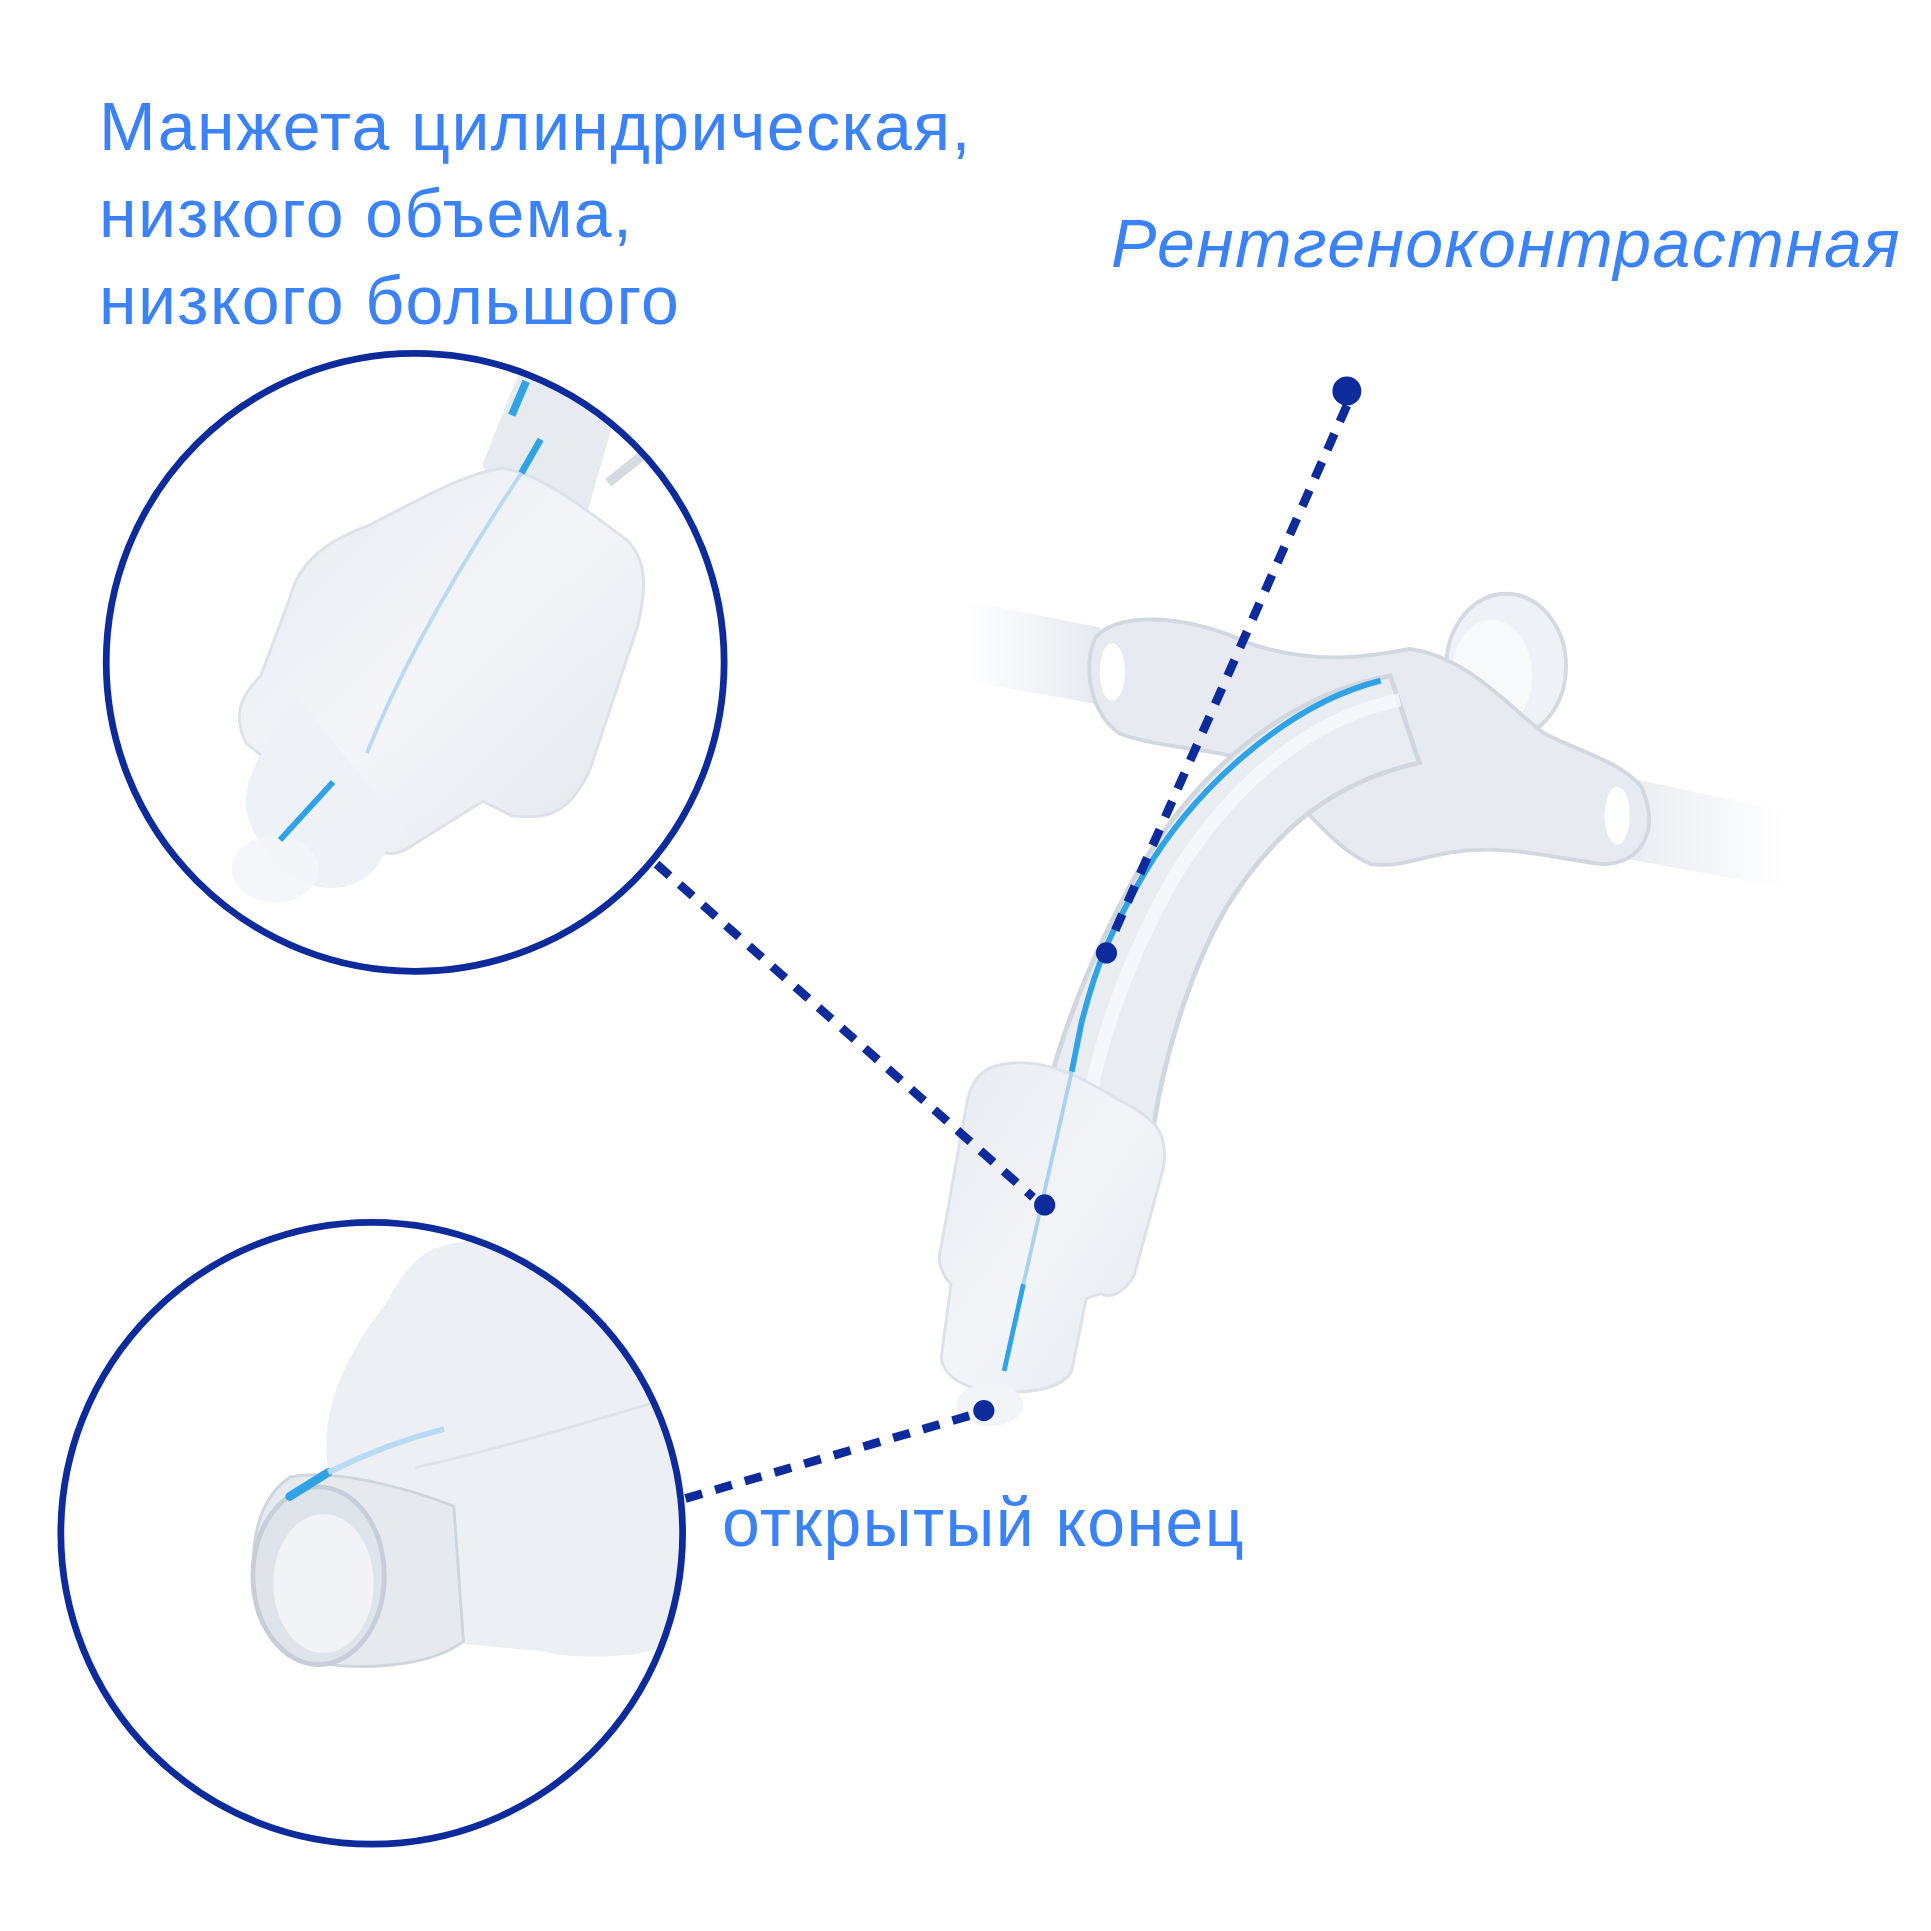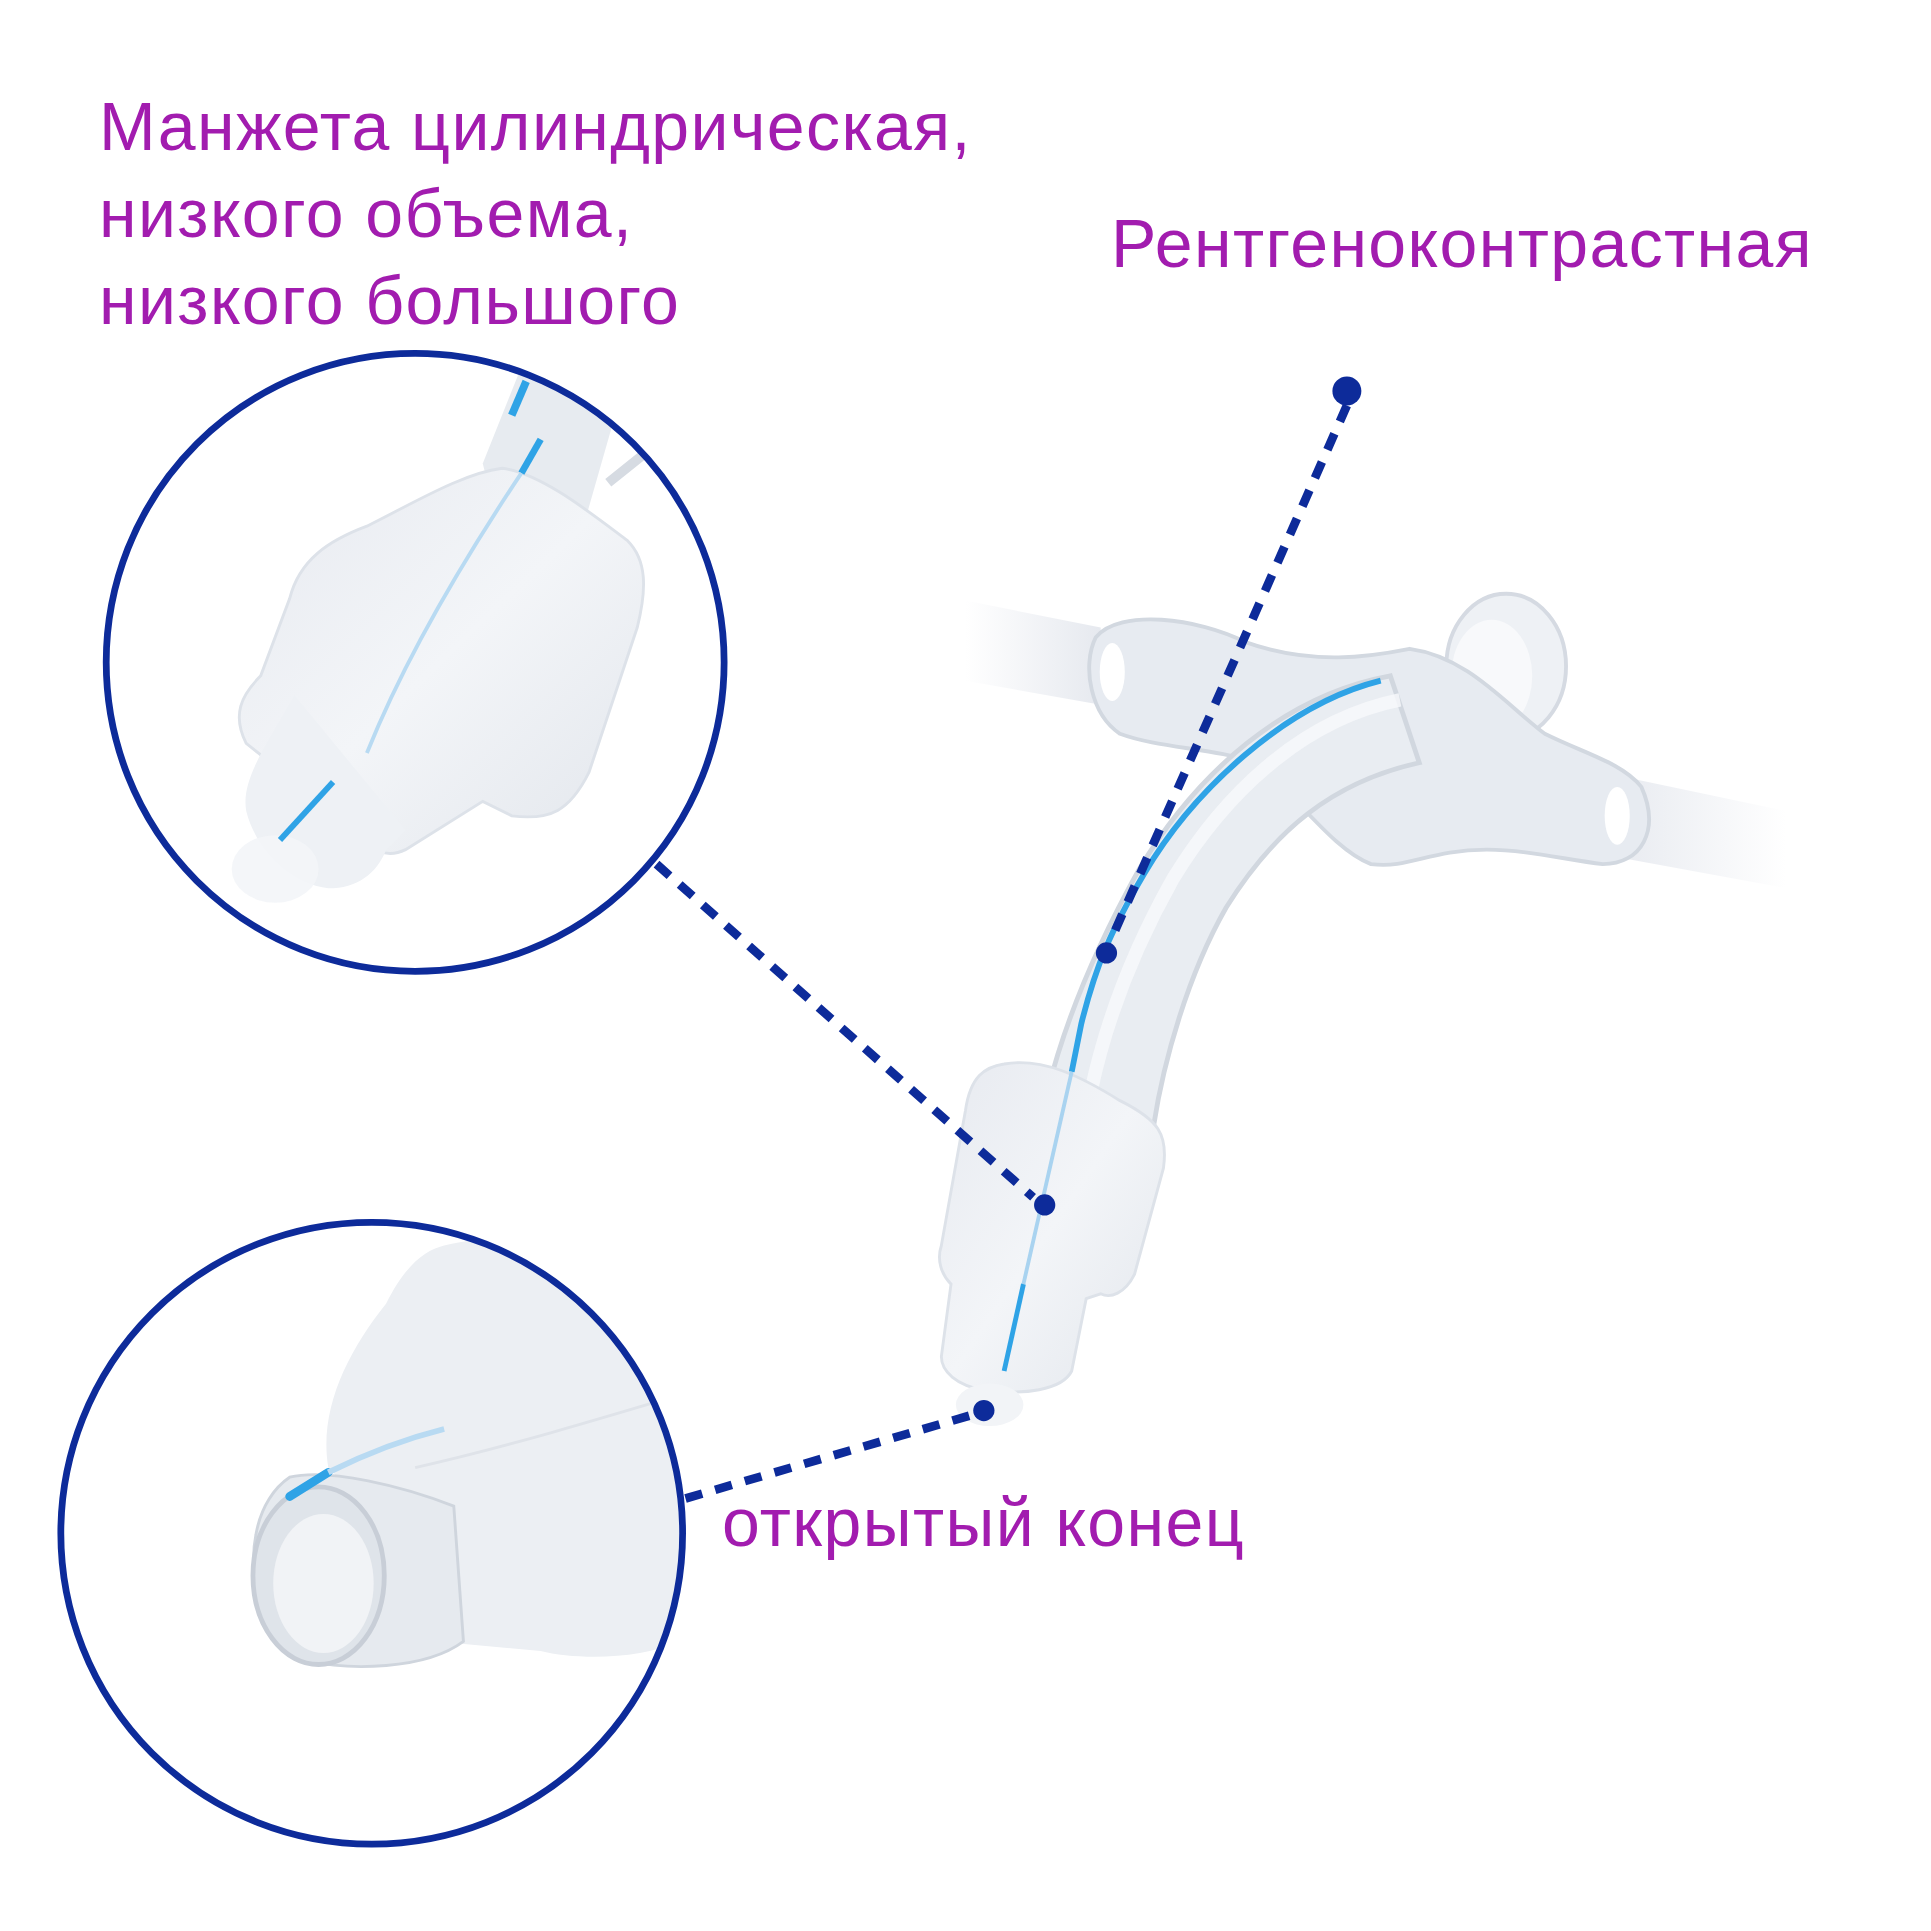--- a/index.html
+++ b/index.html
@@ -1,24 +1,24 @@
 <!DOCTYPE html>
 <html><head>
 <meta charset="utf-8">
 <style>
   html, body { margin:0; padding:0; background:#ffffff; }
   body { width:1931px; height:1931px; position:relative; overflow:hidden;
          font-family:"Liberation Sans", "DejaVu Sans", sans-serif; }
   .stage { position:absolute; left:0; top:0; width:1931px; height:1931px; }
   svg.art { position:absolute; left:0; top:0; }
-  .label { position:absolute; color:#a21caf; font-size:68px; line-height:87px;
+  .label { position:absolute; color:#3b82f6; font-size:68px; line-height:87px;
            letter-spacing:1.4px; white-space:nowrap; font-weight:400; }
   .label div { height:87px; }
   #label-cuff { left:99px; top:83px; }
-  #label-stripe { left:1111px; top:200px; }
+  #label-stripe { left:1111px; top:200px;font-style:italic; }
   #label-tip { left:722px; top:1479px; }
 </style>
 </head>
 <body>
 
 <div class="stage">
 
   <svg class="art" width="1931" height="1931" viewBox="0 0 2000 2000">
     <defs>
       <linearGradient id="strapL" x1="0" x2="1" y1="0" y2="0">

